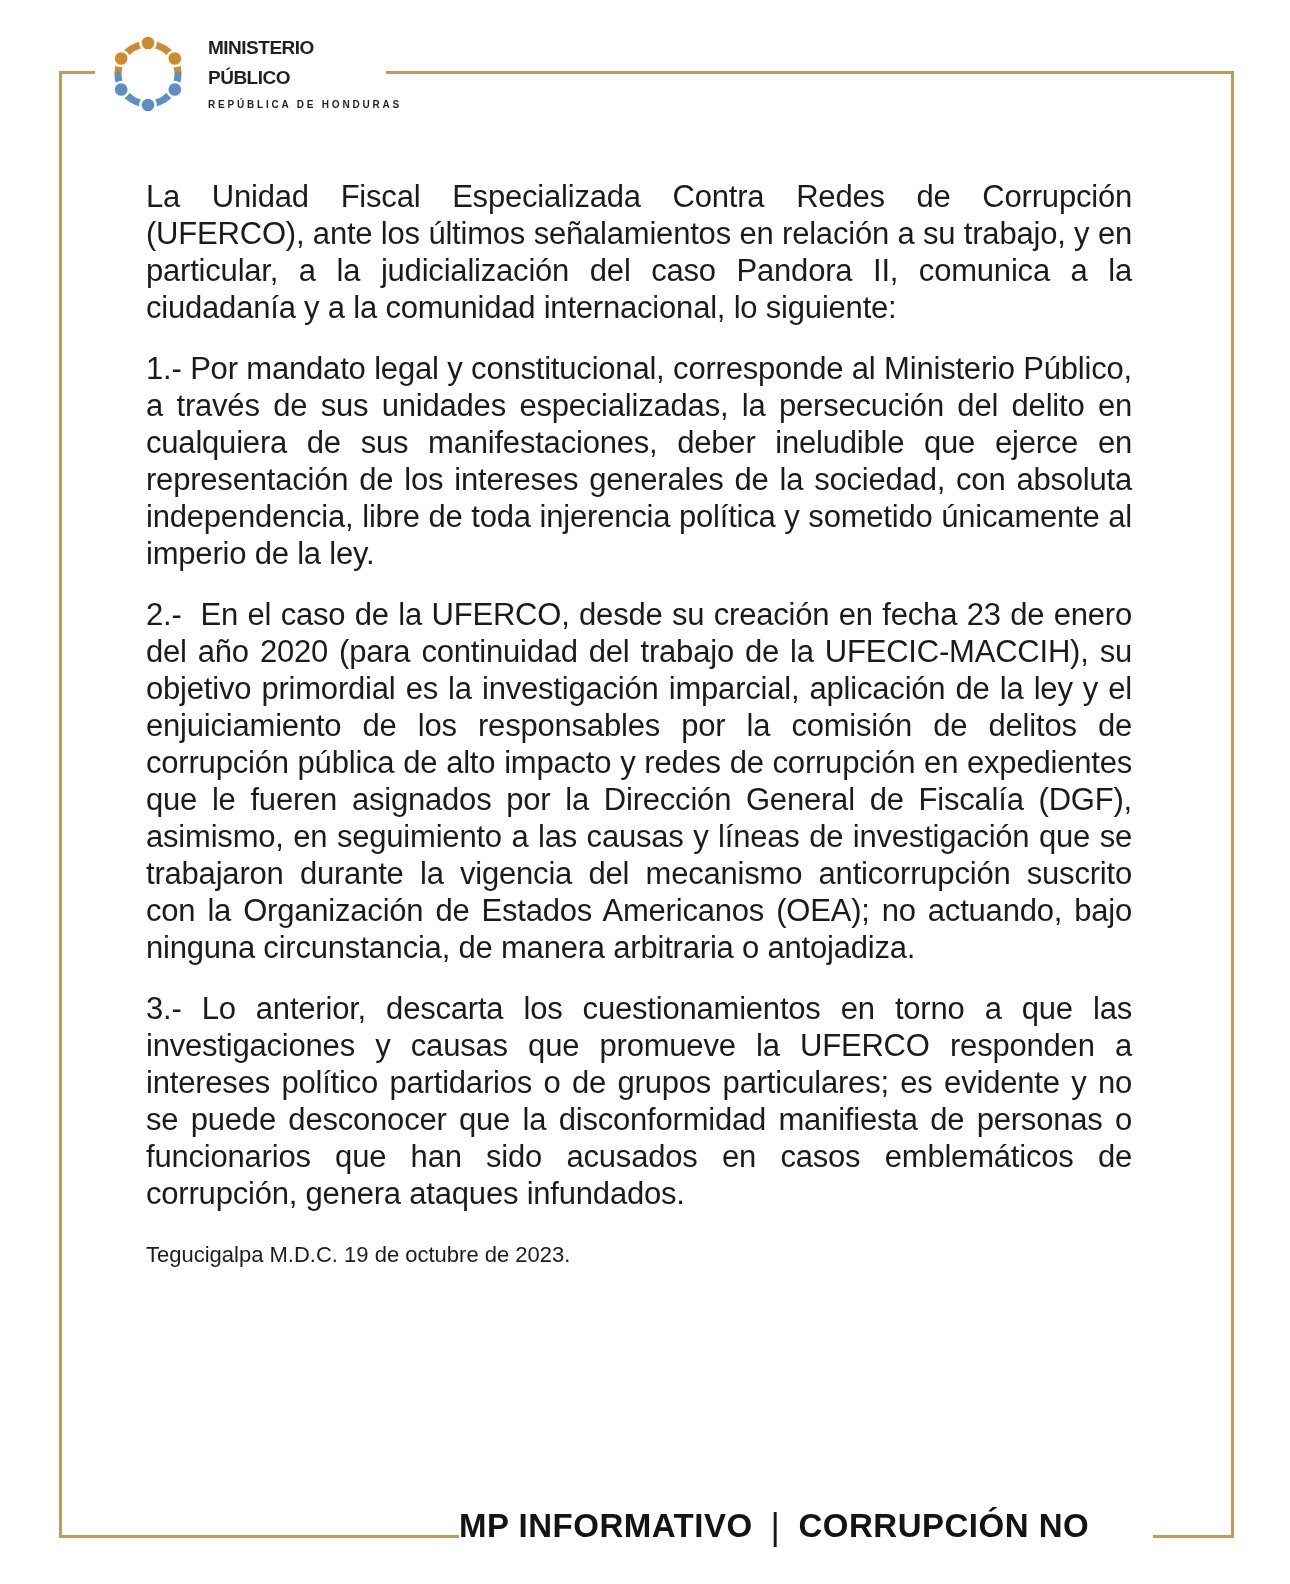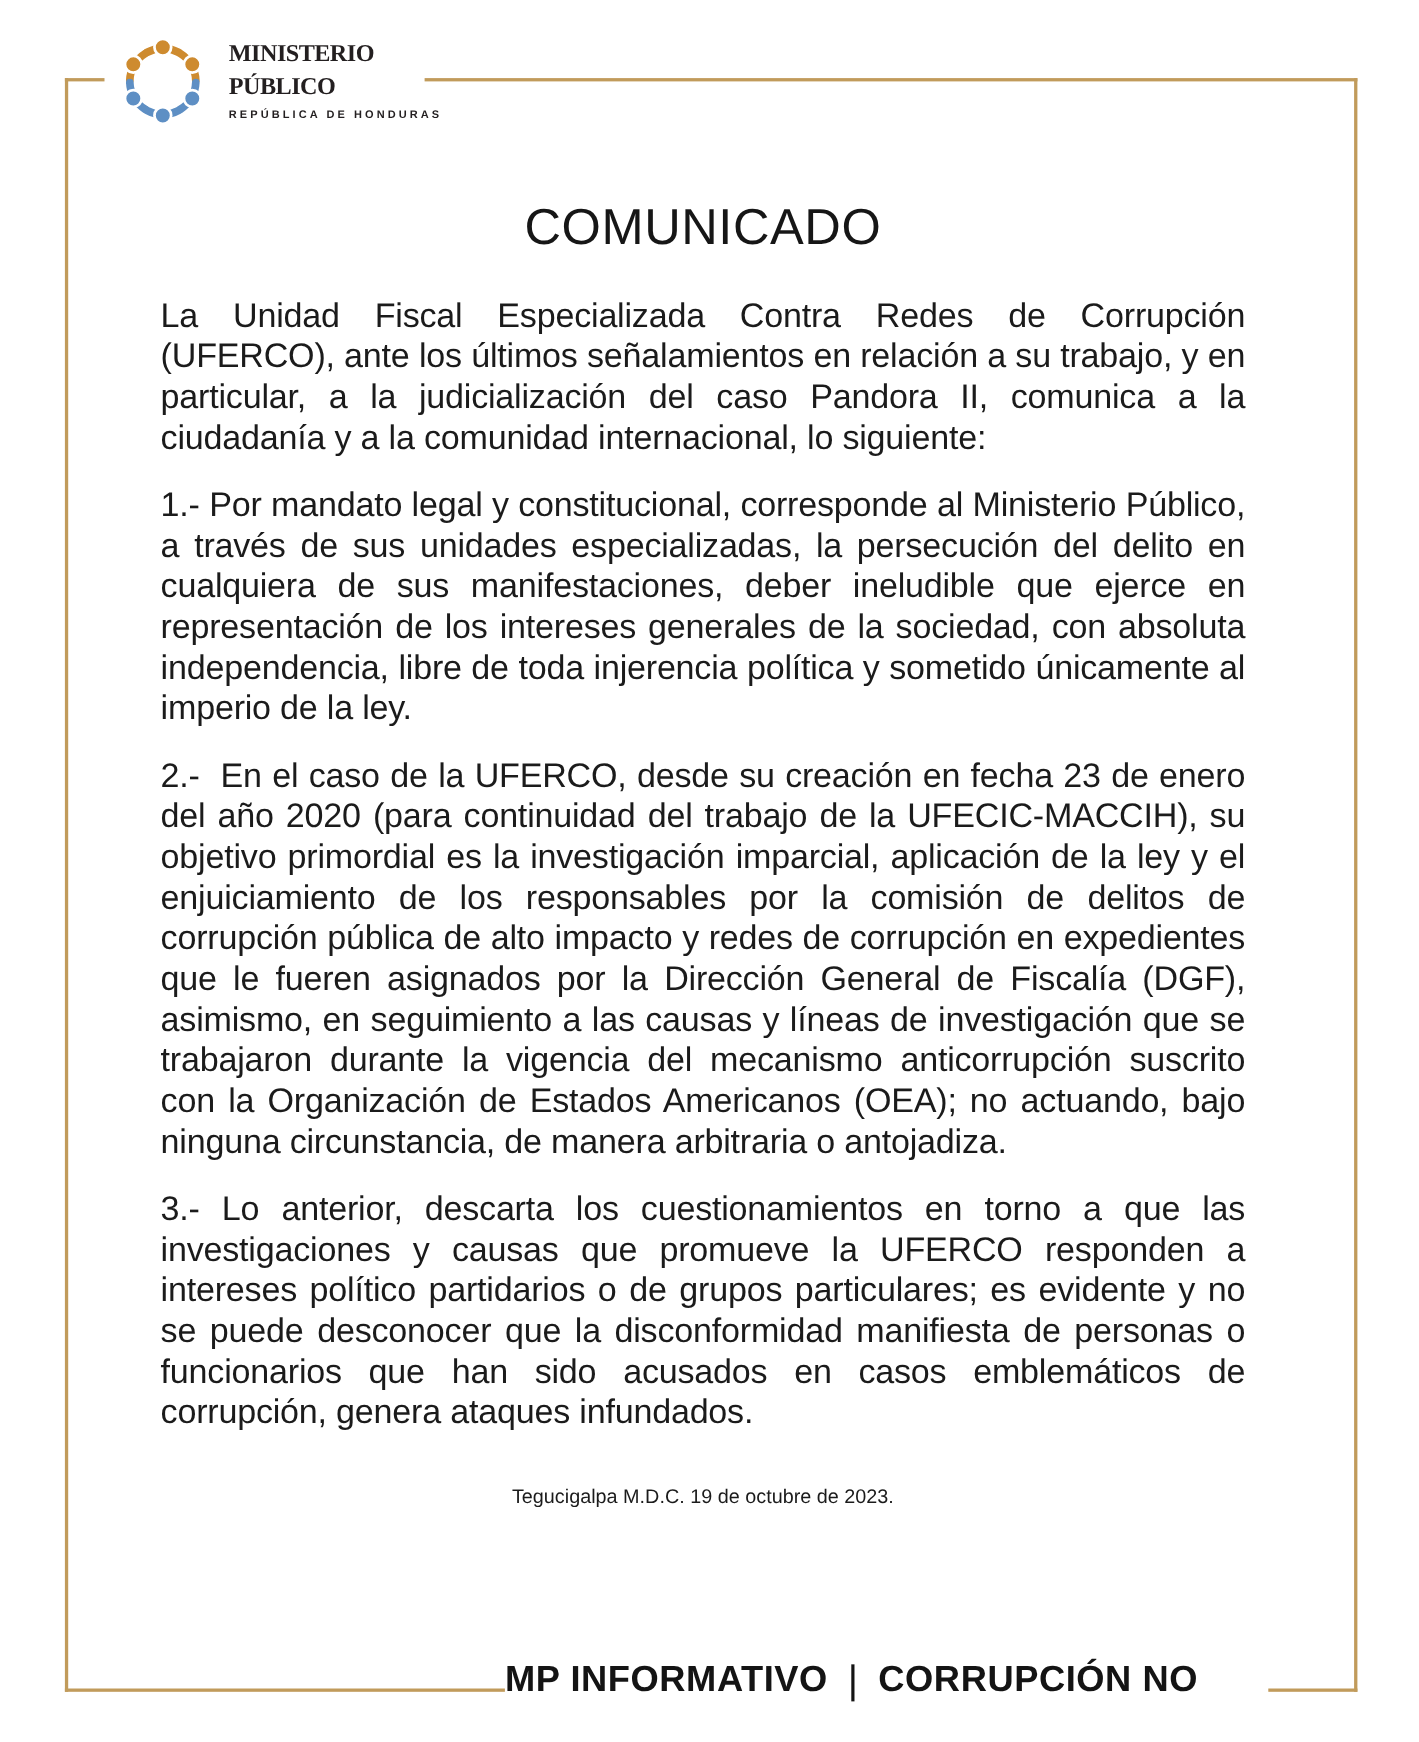--- a/index.html
+++ b/index.html
@@ -20,44 +20,44 @@
   .h-top-stub  { left: 59px;  width: 36px; }
   .h-top-main  { left: 386px; width: 848px; }
   .h-bot { top: 1535px; }
   .h-bot-left  { left: 59px;   width: 400px; }
   .h-bot-right { left: 1153px; width: 81px; }
 
   
   .logo-wrap { position: absolute; left: 98px; top: 24px; width: 100px; height: 100px; }
   .org-block { position: absolute; left: 208px; top: 33px; color: #231f20; }
   .org-line {
-    font-size: 22px; font-weight: 700; line-height: 30px;
-    letter-spacing: -0.5px; white-space: nowrap; font-family: Liberation Serif, serif;
+    font-size: 19px; font-weight: 700; line-height: 30px;
+    letter-spacing: -0.5px; white-space: nowrap;
   }
   .org-tagline {
     font-size: 10px; font-weight: 700; letter-spacing: 2.8px;
     margin-top: 6px; white-space: nowrap;
   }
 
   
   .content {
     position: absolute; left: 146px; top: 178px; width: 986px;
   }
   .doc-title {
     font-size: 46px; font-weight: 400; letter-spacing: 0.5px;
     text-align: center; color: #161616;
     margin: 0 0 34px 0; line-height: 56px;
   }
   .para {
     font-size: 31px; line-height: 37px; letter-spacing: -0.2px;
     text-align: justify; margin: 0 0 24px 0; color: #1b1b1b;
   }
   .dateline {
-    font-size: 18px; line-height: 37px; text-align: center;
-    margin-top: 40px; color: #1b1b1b;
+    font-size: 22px; line-height: 37px; text-align: left;
+    margin-top: 24px; color: #1b1b1b;
   }
 
   
   .footer-bar {
     position: absolute; left: 459px; top: 1506px; width: 695px;
     text-align: left; white-space: nowrap;
     font-size: 33px; font-weight: 700; letter-spacing: 0.5px; color: #141414;
   }
   .footer-sep {
     display: inline-block; padding: 0 18px;
@@ -97,21 +97,20 @@
   </svg>
 </div>
 
 <div class="org-block">
   <div class="org-line">MINISTERIO</div>
   <div class="org-line">PÚBLICO</div>
   <div class="org-tagline">REPÚBLICA DE HONDURAS</div>
 </div>
 
 <div class="content">
-  <h1 class="doc-title">COMUNICADO</h1>
 
   <p class="para">La Unidad Fiscal Especializada Contra Redes de Corrupción (UFERCO), ante los últimos señalamientos en relación a su trabajo, y en particular, a la judicialización del caso Pandora II, comunica a la ciudadanía y a la comunidad internacional, lo siguiente:</p>
   <p class="para">1.- Por mandato legal y constitucional, corresponde al Ministerio Público, a través de sus unidades especializadas, la persecución del delito en cualquiera de sus manifestaciones, deber ineludible que ejerce en representación de los intereses generales de la sociedad, con absoluta independencia, libre de toda injerencia política y sometido únicamente al imperio de la ley.</p>
   <p class="para">2.- &nbsp;En el caso de la UFERCO, desde su creación en fecha 23 de enero del año 2020 (para continuidad del trabajo de la UFECIC-MACCIH), su objetivo primordial es la investigación imparcial, aplicación de la ley y el enjuiciamiento de los responsables por la comisión de delitos de corrupción pública de alto impacto y redes de corrupción en expedientes que le fueren asignados por la Dirección General de Fiscalía (DGF), asimismo, en seguimiento a las causas y líneas de investigación que se trabajaron durante la vigencia del mecanismo anticorrupción suscrito con la Organización de Estados Americanos (OEA); no actuando, bajo ninguna circunstancia, de manera arbitraria o antojadiza.</p>
   <p class="para">3.- Lo anterior, descarta los cuestionamientos en torno a que las investigaciones y causas que promueve la UFERCO responden a intereses político partidarios o de grupos particulares; es evidente y no se puede desconocer que la disconformidad manifiesta de personas o funcionarios que han sido acusados en casos emblemáticos de corrupción, genera ataques infundados.</p>
 
   <p class="dateline">Tegucigalpa M.D.C. 19 de octubre de 2023.</p>
 </div>
 
 <div class="footer-bar">

